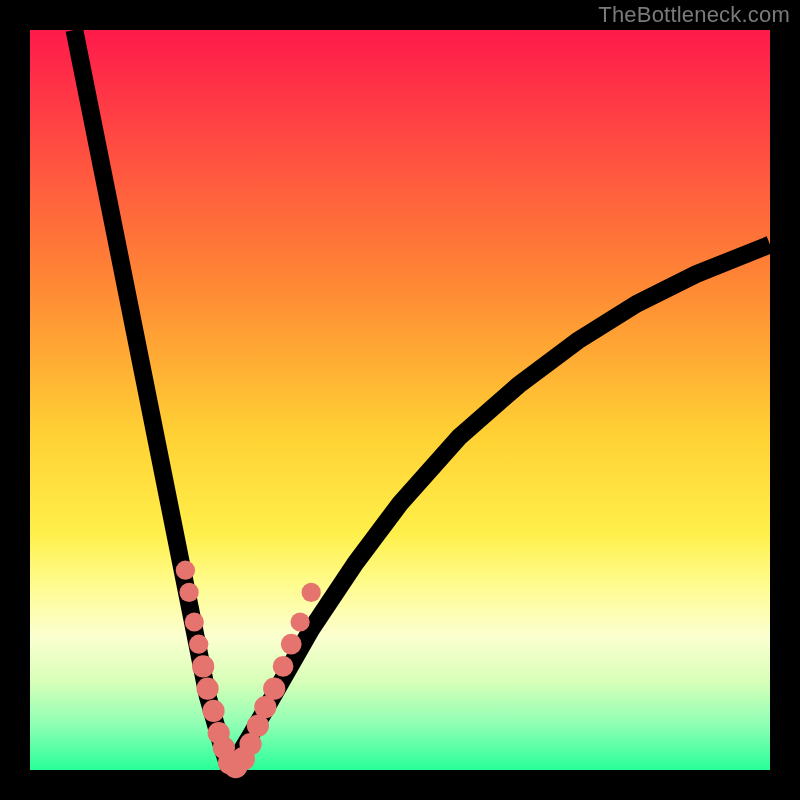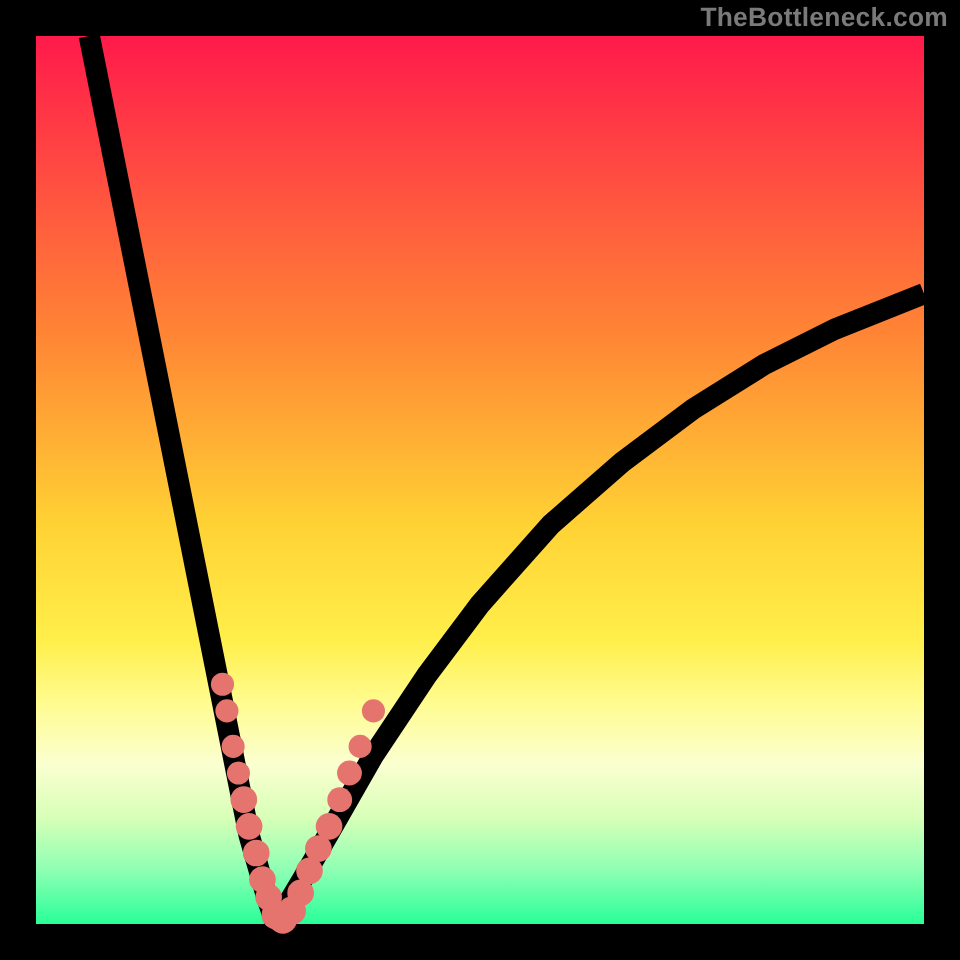--- a/index.html
+++ b/index.html
@@ -46,21 +46,21 @@
     width: 740px;
     height: 740px;
     overflow: visible;
   }
   .watermark {
     position: absolute;
     top: 2px;
     right: 10px;
     color: #7a7a7a;
     font-size: 22px;
-    font-weight: 700;
+    font-weight: 400;
     letter-spacing: 0.2px;
     user-select: none;
   }
   .curve {
     fill: none;
     stroke: #000;
     stroke-width: 2.4;
   }
   .bead {
     fill: #e6746e;

